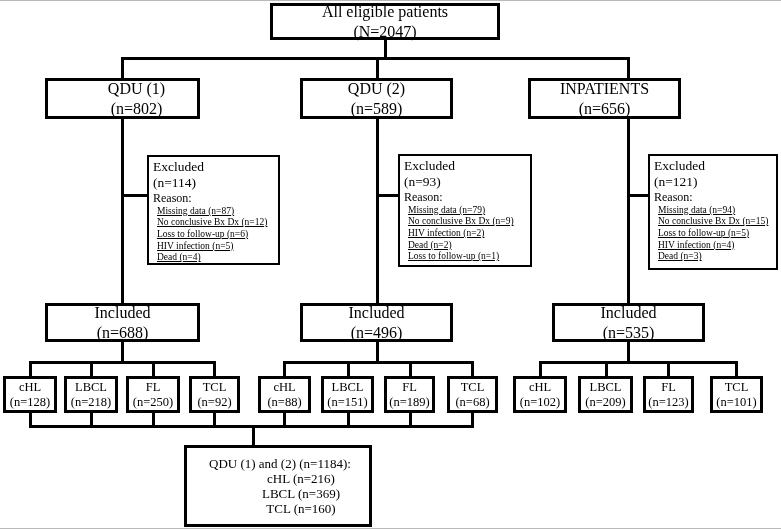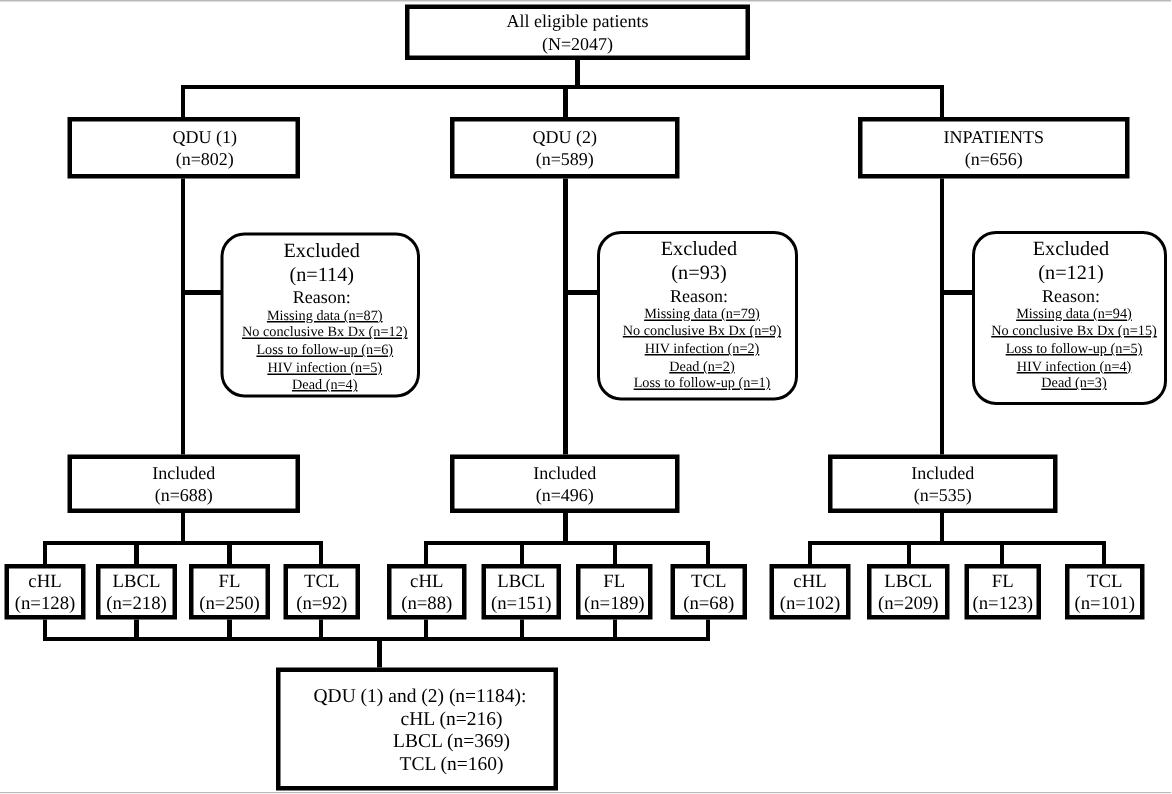--- a/index.html
+++ b/index.html
@@ -7,25 +7,25 @@
     position:relative;width:781px;height:529px;background:#ffffff;overflow:hidden;
     font-family:"Liberation Serif","DejaVu Serif",serif;color:#000;
   }
   .rule{position:absolute;left:0;width:781px;height:1px;background:#b9b9b9;}
   #connectors{position:absolute;left:0;top:0;z-index:0;}
   .box{
     position:absolute;box-sizing:border-box;background:#fff;border:3px solid #000;
     display:flex;flex-direction:column;justify-content:center;align-items:center;
     text-align:center;z-index:1;
   }
-  .box .t{font-size:12px;line-height:1.25;white-space:nowrap;}
+  .box .t{font-size:16px;line-height:1.25;white-space:nowrap;}
   .leaf .t{font-size:12.5px;line-height:1.2;}
   .excl{
-    border-width:2px;justify-content:flex-start;align-items:center;
-    text-align:left;padding:2px 2px 2px 4px;border-radius:16px;
+    border-width:2px;justify-content:flex-start;align-items:flex-start;
+    text-align:left;padding:2px 2px 2px 4px;
   }
   .excl .head{text-align:center;font-size:13.5px;line-height:1.2;white-space:nowrap;}
   .excl .rlabel{font-size:12px;line-height:1.2;white-space:nowrap;}
   .excl .reason{font-size:9.5px;line-height:1.22;margin-left:4px;white-space:nowrap;text-decoration:underline;}
   .summary{
     justify-content:center;align-items:stretch;text-align:left;padding-left:22px;margin-left:24px;
   }
   .summary .t{font-size:13px;line-height:1.16;white-space:nowrap;}
   .summary .item{margin-left:24px;text-align:center;}
 </style>
@@ -93,21 +93,21 @@
   </div>
 
   <div class="box" style="left:45px;top:78px;width:155px;height:41px;padding-left:28px;">
     <div class="t">QDU (1)</div>
     <div class="t">(n=802)</div>
   </div>
   <div class="box" style="left:300px;top:78px;width:153px;height:41px;">
     <div class="t">QDU (2)</div>
     <div class="t">(n=589)</div>
   </div>
-  <div class="box" style="left:572px;top:78px;width:181px;height:41px;">
+  <div class="box" style="left:528px;top:78px;width:153px;height:41px;">
     <div class="t">INPATIENTS</div>
     <div class="t">(n=656)</div>
   </div>
 
   <div class="box excl" style="left:147px;top:155px;width:133px;height:110px;">
     <div class="head">Excluded</div>
     <div class="head">(n=114)</div>
     <div class="rlabel">Reason:</div>
     <div class="reason">Missing data (n=87)</div>
     <div class="reason">No conclusive Bx Dx (n=12)</div>

